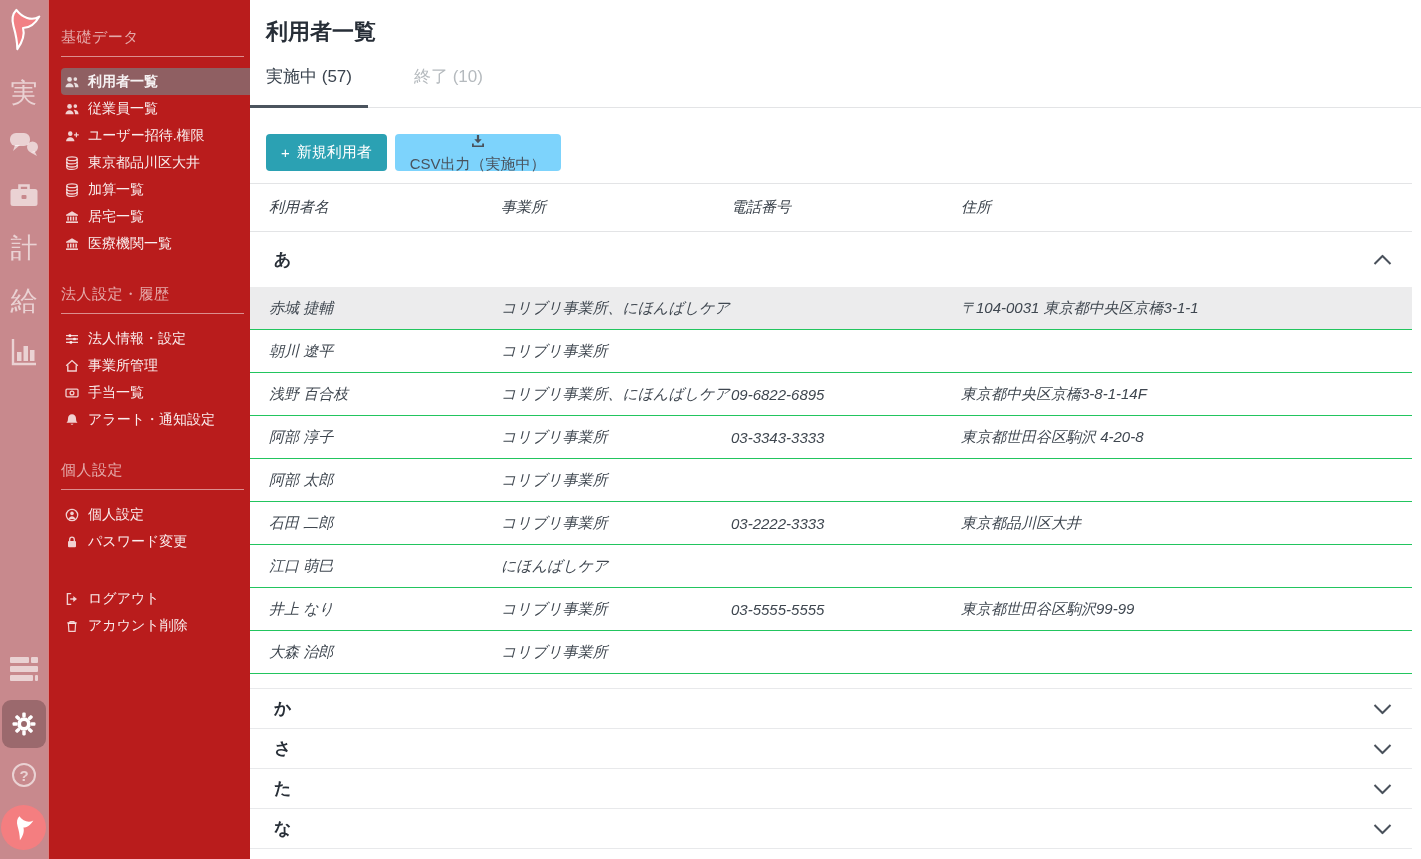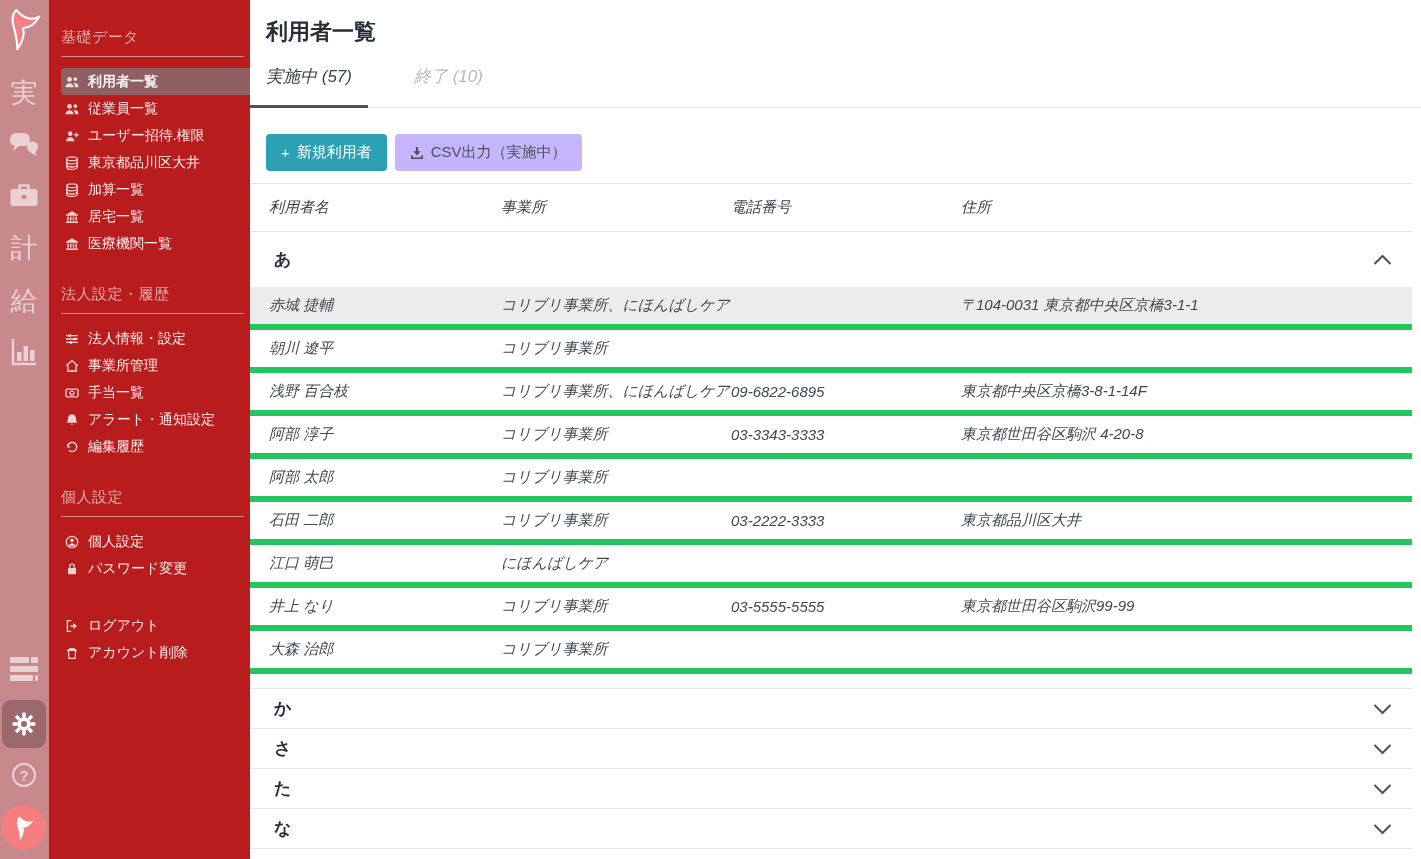--- a/index.html
+++ b/index.html
@@ -27,41 +27,41 @@
   .s-item { display:flex; align-items:center; gap:9px; height:27px; font-size:14px;
     color:rgba(255,255,255,.92); padding:0 6px 0 3px; cursor:pointer; white-space:nowrap; }
   .s-item.active { background:#8f5f62; border-radius:4px 0 0 4px; margin-right:-6px; padding-right:12px; font-weight:bold; }
   .s-ic { width:15px; height:14px; display:flex; align-items:center; justify-content:center; color:rgba(255,255,255,.8); flex:0 0 15px; }
   .s-ic svg { width:14px; height:14px; }
   .gap-top { margin-top:28px; }
 
   
   .main { flex:1; background:#fff; position:relative; }
   .page-title { padding:18px 16px 0; font-size:22px; line-height:28px; font-weight:bold; color:#272e37; }
-  .tabs { display:flex; margin-top:20px; border-bottom:1px solid #e3e4e6;font-style:italic; }
+  .tabs { display:flex; margin-top:20px; border-bottom:1px solid #e3e4e6; }
   .tab { font-size:17px; line-height:22px; padding:0 16px 17px; margin-bottom:-1px;
     border-bottom:3px solid transparent; color:#b5babe; cursor:pointer; }
   .tab.active { color:#3a434e; border-bottom-color:#4b545e; }
   .tab + .tab { margin-left:30px; }
 
   .toolbar { margin:26px 16px 12px; display:flex; gap:8px; align-items:center; }
   .btn { height:37px; display:inline-flex; align-items:center; gap:7px; padding:0 15px;
     border:none; border-radius:4px; font-size:15px; cursor:pointer;
     font-family:"Liberation Sans","DejaVu Sans",sans-serif; }
   .btn-teal { background:#2ba1b3; color:#fff; }
-  .btn-gray { background:#c4b5fd; color:#49525c; }
+  .btn-gray { background:#7dd3fc; color:#49525c;flex-direction:column; }
   .btn svg { width:14px; height:14px; }
 
   
   .table { margin:0 9px 0 0; border-top:1px solid #e3e4e6; }
   .grid-row { display:grid; grid-template-columns:232px 230px 230px auto; align-items:center; padding-left:19px;font-style:italic; }
   .thead { height:48px; border-bottom:1px solid #e3e4e6; font-size:15px; color:#3a424b; }
   .group-head { position:relative; height:55px; display:flex; align-items:center; padding-left:24px;
     font-size:17px; font-weight:bold; color:#272e37; cursor:pointer; }
-  .trow { height:43px; border-bottom:6px solid #22c55e; font-size:15px; color:#3f4750; cursor:pointer; }
+  .trow { height:43px; border-bottom:1px solid #22c55e; font-size:15px; color:#3f4750; cursor:pointer; }
   .trow.hl { background:#ececed; }
   .chev { position:absolute; right:20px; top:50%; transform:translateY(-50%); display:flex; }
   .groups-collapsed { margin-top:14px; border-top:1px solid #e8e9eb; }
   .group-row { position:relative; height:40px; display:flex; align-items:center; padding-left:24px;
     border-bottom:1px solid #e8e9eb; font-size:17px; font-weight:bold; color:#272e37; cursor:pointer; }
 </style>
 </head>
 <body>
 
 <div class="app">
@@ -266,29 +266,20 @@
       <span>手当一覧</span>
     </div>
     <div class="s-item">
       <span class="s-ic">
         <svg viewBox="0 0 14 14" fill="currentColor">
             <path d="M7 1.2c2.4 0 4 1.9 4 4.3 0 2.8.9 3.7 1.6 4.2H1.4C2.1 9.2 3 8.3 3 5.5 3 3.1 4.6 1.2 7 1.2z"></path>
             <path d="M5.5 10.8a1.6 1.6 0 0 0 3 0z"></path>
           </svg>
       </span>
       <span>アラート・通知設定</span>
-    </div>
-    <div class="s-item">
-      <span class="s-ic">
-        <svg viewBox="0 0 14 14" fill="none" stroke="currentColor" stroke-width="1.4">
-            <path d="M2.6 7a4.6 4.6 0 1 1 1.4 3.3"></path>
-            <path d="M2.6 4.2V7h2.8" stroke-width="1.2"></path>
-          </svg>
-      </span>
-      <span>編集履歴</span>
     </div>
 
     <div class="sec-title gap-top">個人設定</div>
     <div class="sec-rule"></div>
 
     <div class="s-item">
       <span class="s-ic">
         <svg viewBox="0 0 14 14">
             <circle cx="7" cy="7" r="5.7" fill="none" stroke="currentColor" stroke-width="1.3"></circle>
             <circle cx="7" cy="5.4" r="1.8" fill="currentColor"></circle>

